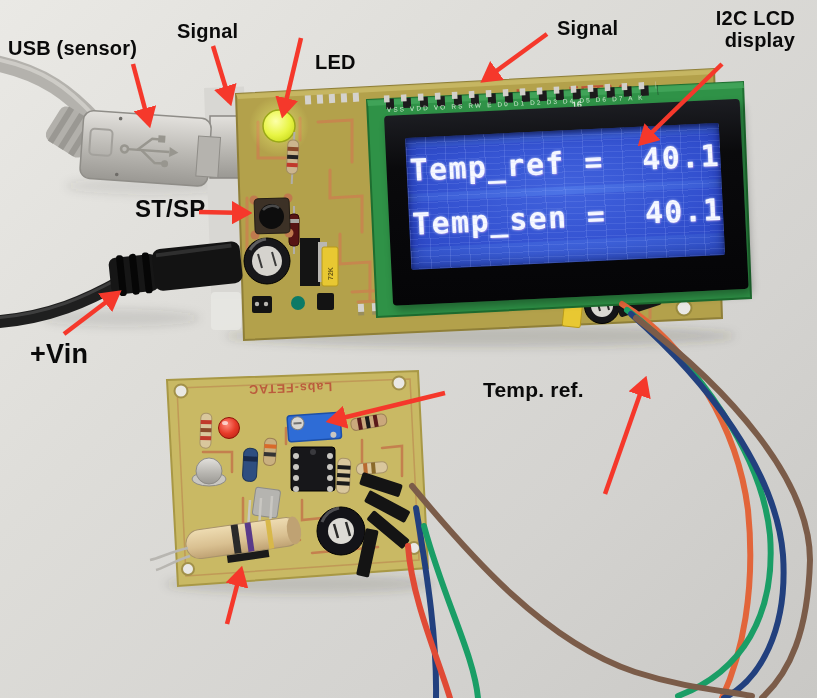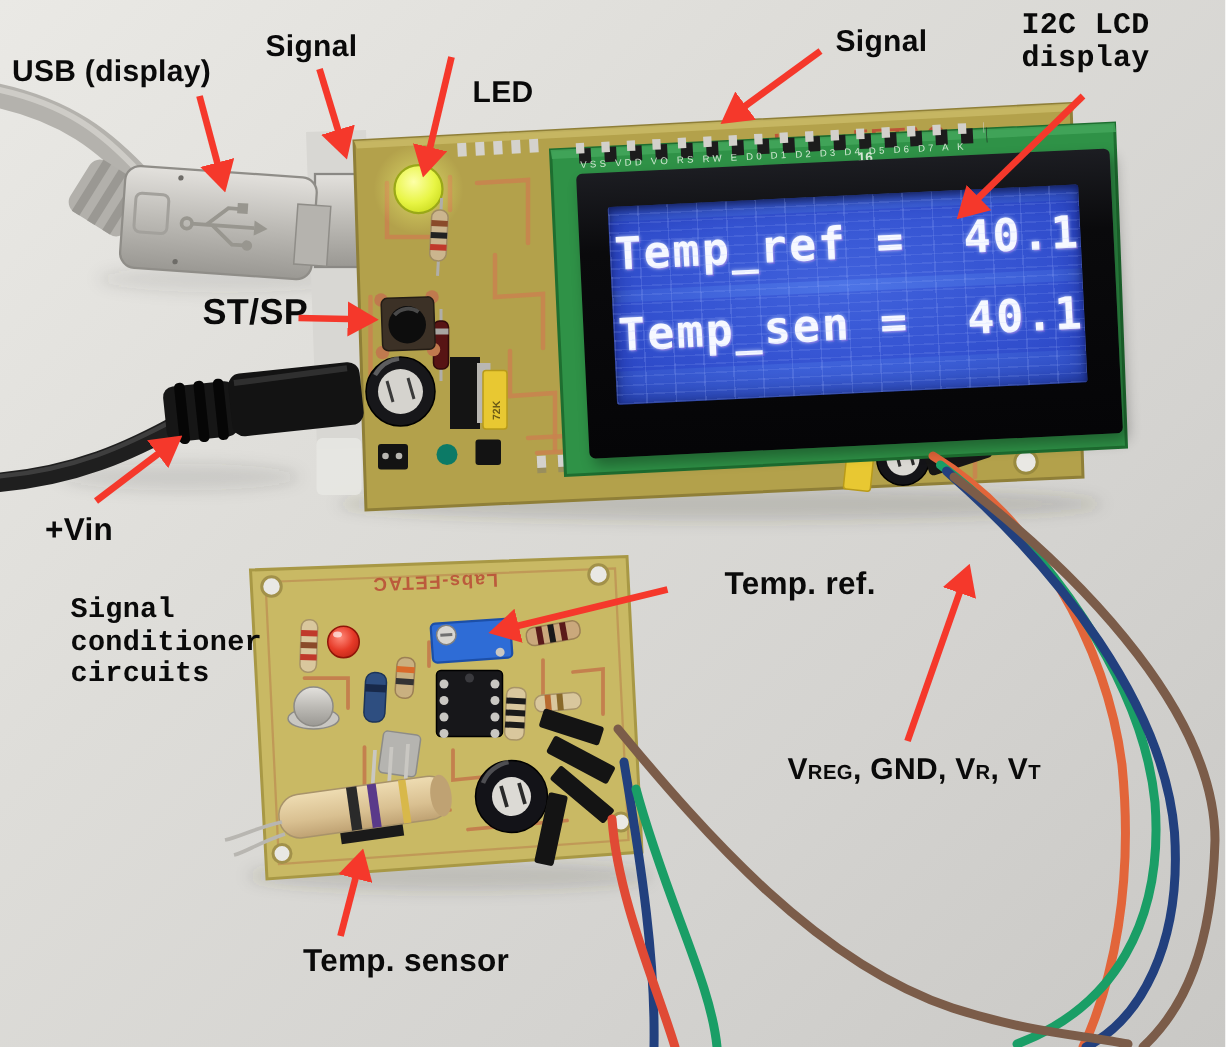--- a/index.html
+++ b/index.html
@@ -4,29 +4,29 @@
 <style>
   html,body{margin:0;padding:0;background:#ffffff;}
   .scene{position:relative;width:817px;height:698px;overflow:hidden;
          background:linear-gradient(135deg,#eae9e5 0%,#deddd9 35%,#d4d3d0 70%,#c9c8c5 100%);
          font-family:"Liberation Sans",sans-serif;}
   svg.layer{position:absolute;left:0;top:0;}
   .arrows{z-index:40;pointer-events:none;}
   .photo{z-index:1;}
   
   .label{position:absolute;z-index:30;color:#0a0a0a;font-weight:bold;font-size:20px;line-height:22px;letter-spacing:.2px;}
-  .label.center{text-align:left;font-family:Liberation Mono, monospace;}
+  .label.center{text-align:right;}
   .sub{font-size:13.5px;font-weight:bold;letter-spacing:.3px;}
   #lbl-usb{left:8px;top:37px;}
   #lbl-arduino{left:177px;top:20px;}
   #lbl-led{left:315px;top:9px;margin-top:42px;}
   #lbl-shield{left:557px;top:17px;}
   #lbl-i2c{left:681px;top:7px;width:114px;}
   #lbl-stsp{left:135px;top:198px;font-size:24px;}
-  #lbl-vin{left:30px;top:343px;font-size:21px;}
+  #lbl-vin{left:30px;top:343px;font-size:27px;}
   #lbl-signal{left:47px;top:396px;width:122px;font-size:19px;line-height:21.5px;}
   #lbl-tempref{left:449px;top:379px;font-size:21px;margin-left:34px;}
   #lbl-tempsensor{left:202px;top:630px;font-size:21px;}
   #lbl-wires{left:525px;top:502px;}
   
   .lcd-module{position:absolute;z-index:20;left:384px;top:116px;width:356px;height:190px;
               transform:rotate(-2.75deg);transform-origin:0 0;border-radius:4px;
               background:linear-gradient(180deg,#1c1d22,#0a0a0c 28%,#050507);
               box-shadow:3px 5px 9px rgba(0,0,0,.32);}
   .lcd-screen{position:absolute;left:20px;top:23px;width:314px;height:132px;border-radius:2px;overflow:hidden;
@@ -363,31 +363,28 @@
   </svg>
 
   <div class="lcd-module">
     <div class="lcd-screen">
       <div class="lcd-line lcd-line1">Temp_ref =  40.1</div>
       <div class="lcd-line lcd-line2">Temp_sen =  40.1</div>
       <div class="lcd-grid"></div>
     </div>
   </div>
 
-  <div class="label" id="lbl-usb">USB (display)</div>
+  <div class="label" id="lbl-usb">USB (sensor)</div>
   <div class="label" id="lbl-arduino">Signal</div>
   <div class="label" id="lbl-led">LED</div>
   <div class="label" id="lbl-shield">Signal</div>
   <div class="label center" id="lbl-i2c">I2C LCD display</div>
   <div class="label" id="lbl-stsp">ST/SP</div>
   <div class="label" id="lbl-vin">+Vin</div>
-  <div class="label center" id="lbl-signal">Signal conditioner circuits</div>
   <div class="label" id="lbl-tempref">Temp. ref.</div>
-  <div class="label" id="lbl-tempsensor">Temp. sensor</div>
-  <div class="label" id="lbl-wires"><span>V</span><span class="sub">REG</span><span>, GND, V</span><span class="sub">R</span><span>, V</span><span class="sub">T</span></div>
 
   <svg class="layer arrows" width="817" height="698" viewBox="0 0 817 698">
     <defs>
       <marker id="ah" markerWidth="4.6" markerHeight="5.2" refX="3.6" refY="2.6" orient="auto" markerUnits="strokeWidth">
         <path d="M0,0 L4.6,2.6 L0,5.2 Z" fill="#f5382b"></path>
       </marker>
     </defs>
     <g stroke="#f5382b">
       <line class="arrow" x1="133" y1="64" x2="149" y2="124" marker-end="url(#ah)" stroke="#f5382b"></line>
       <line class="arrow" x1="213" y1="46" x2="230" y2="102" marker-end="url(#ah)" stroke="#f5382b"></line>

